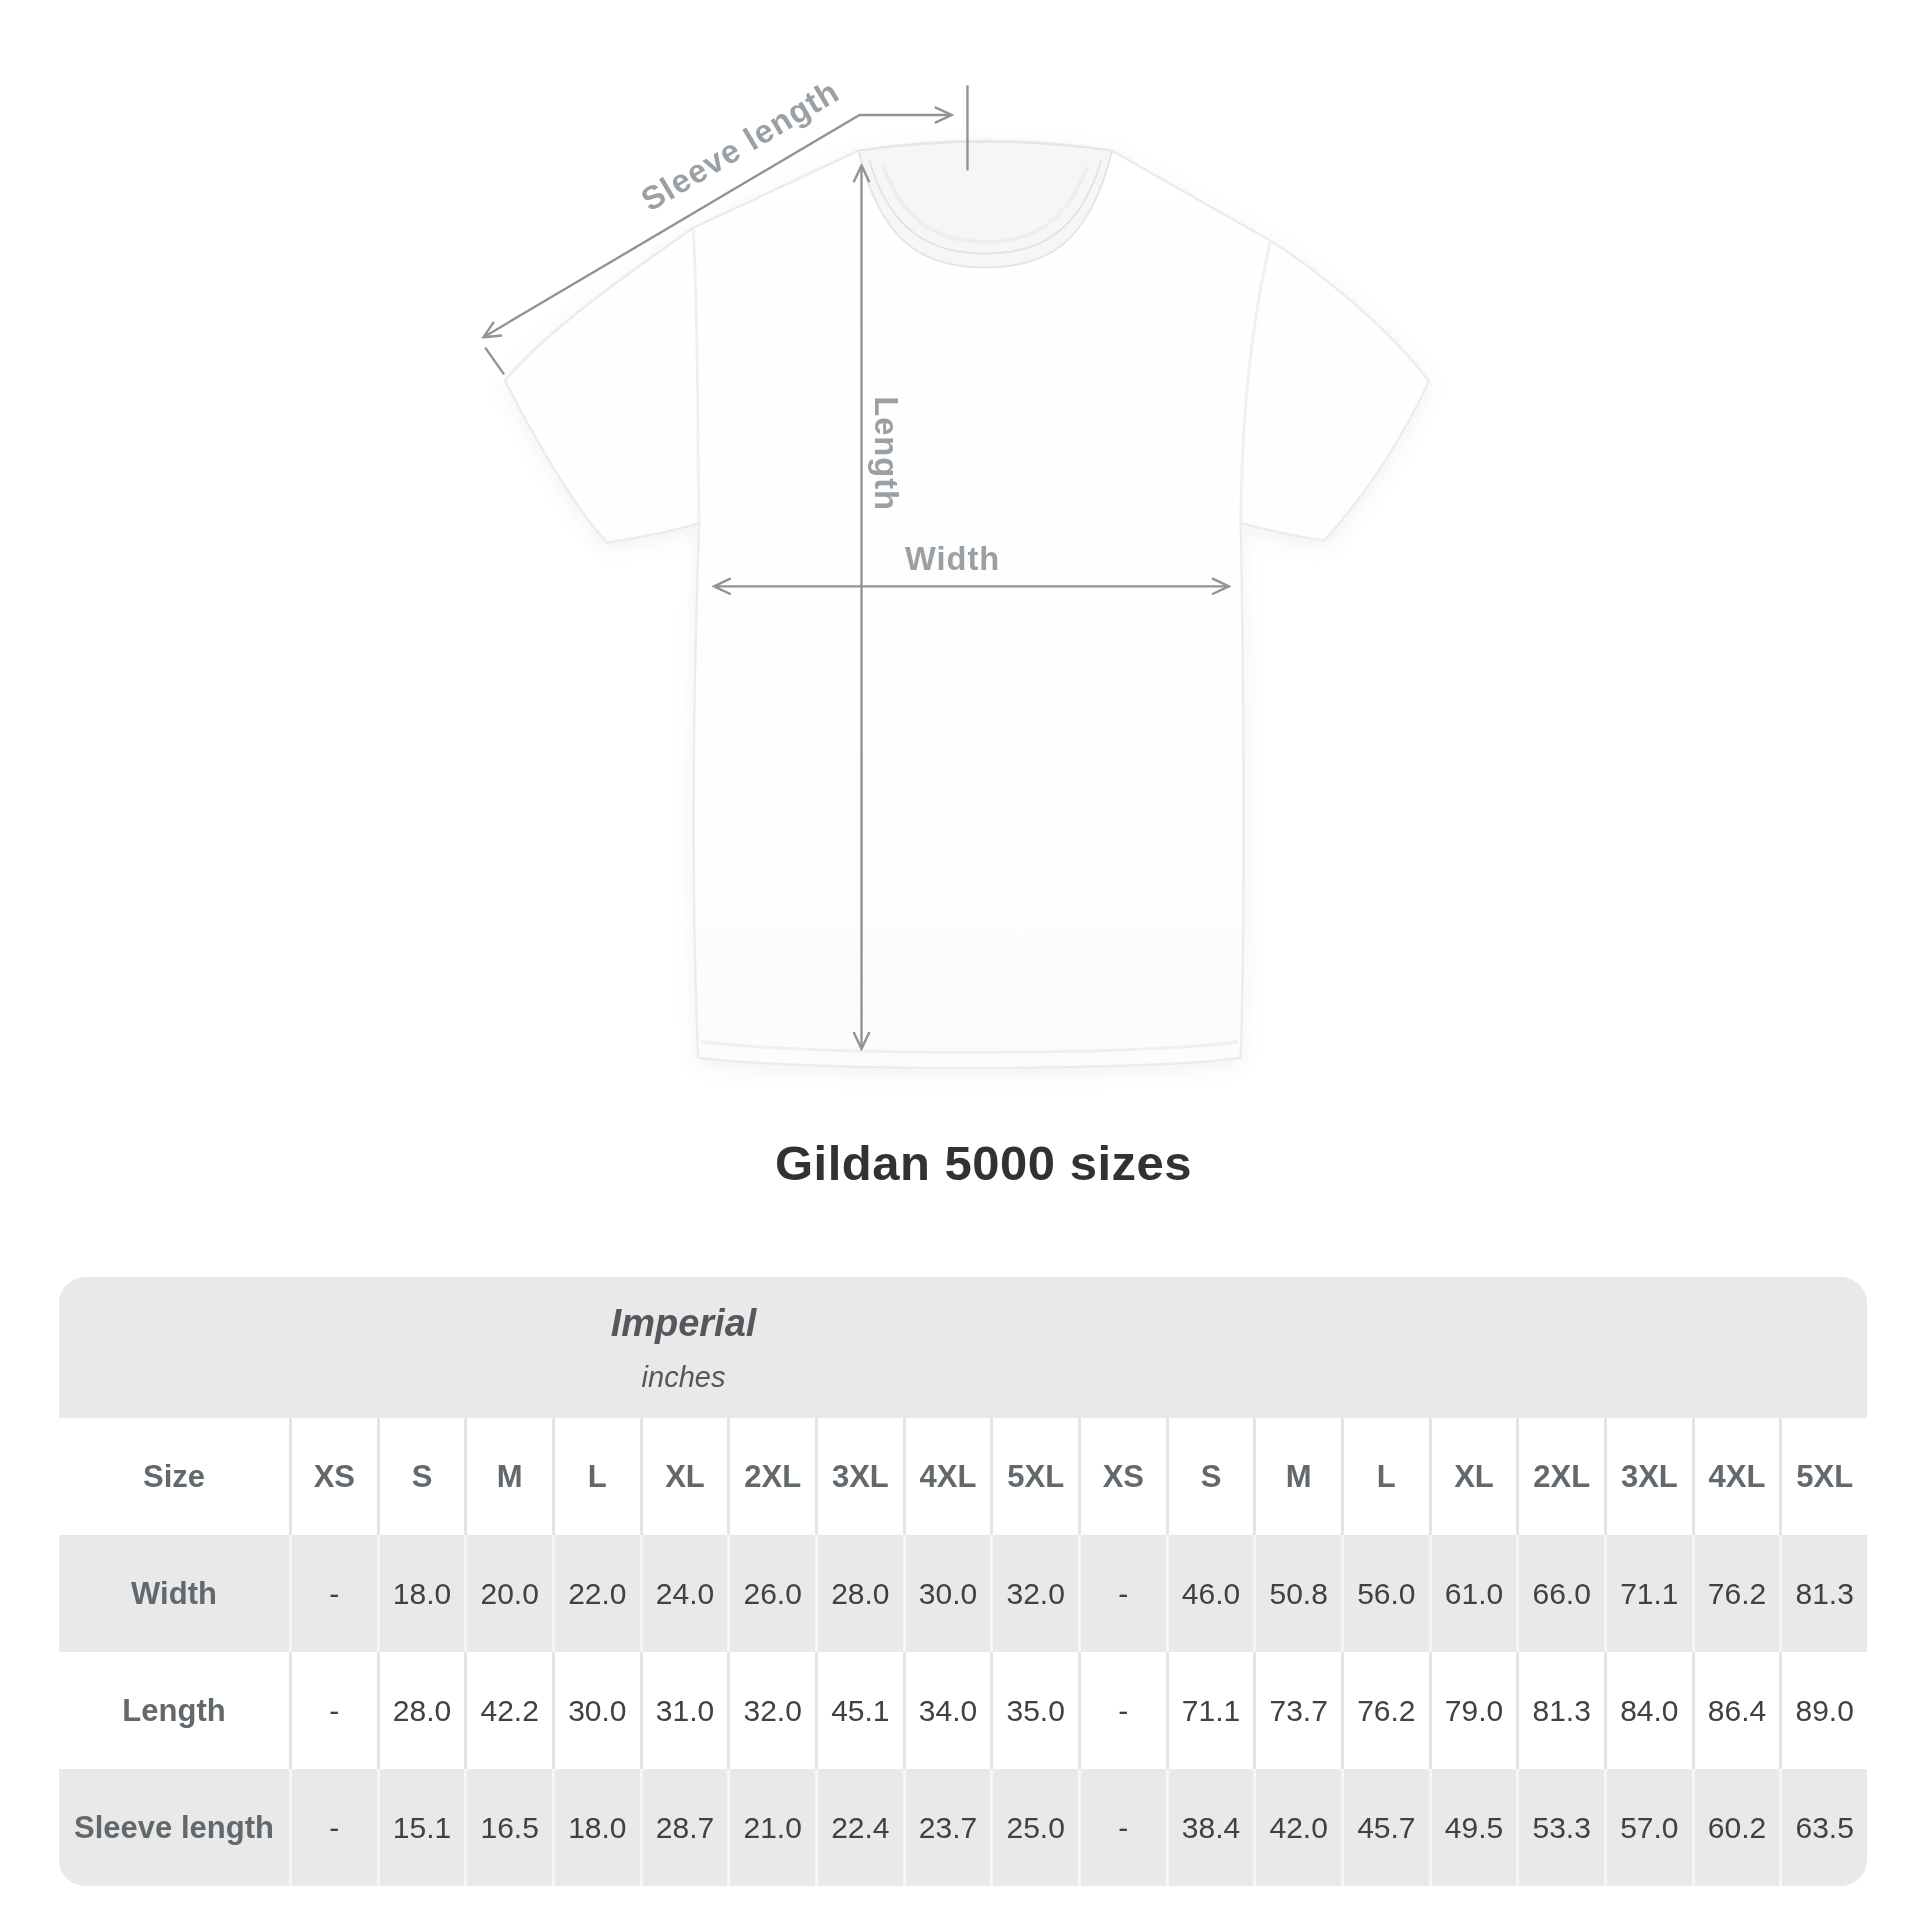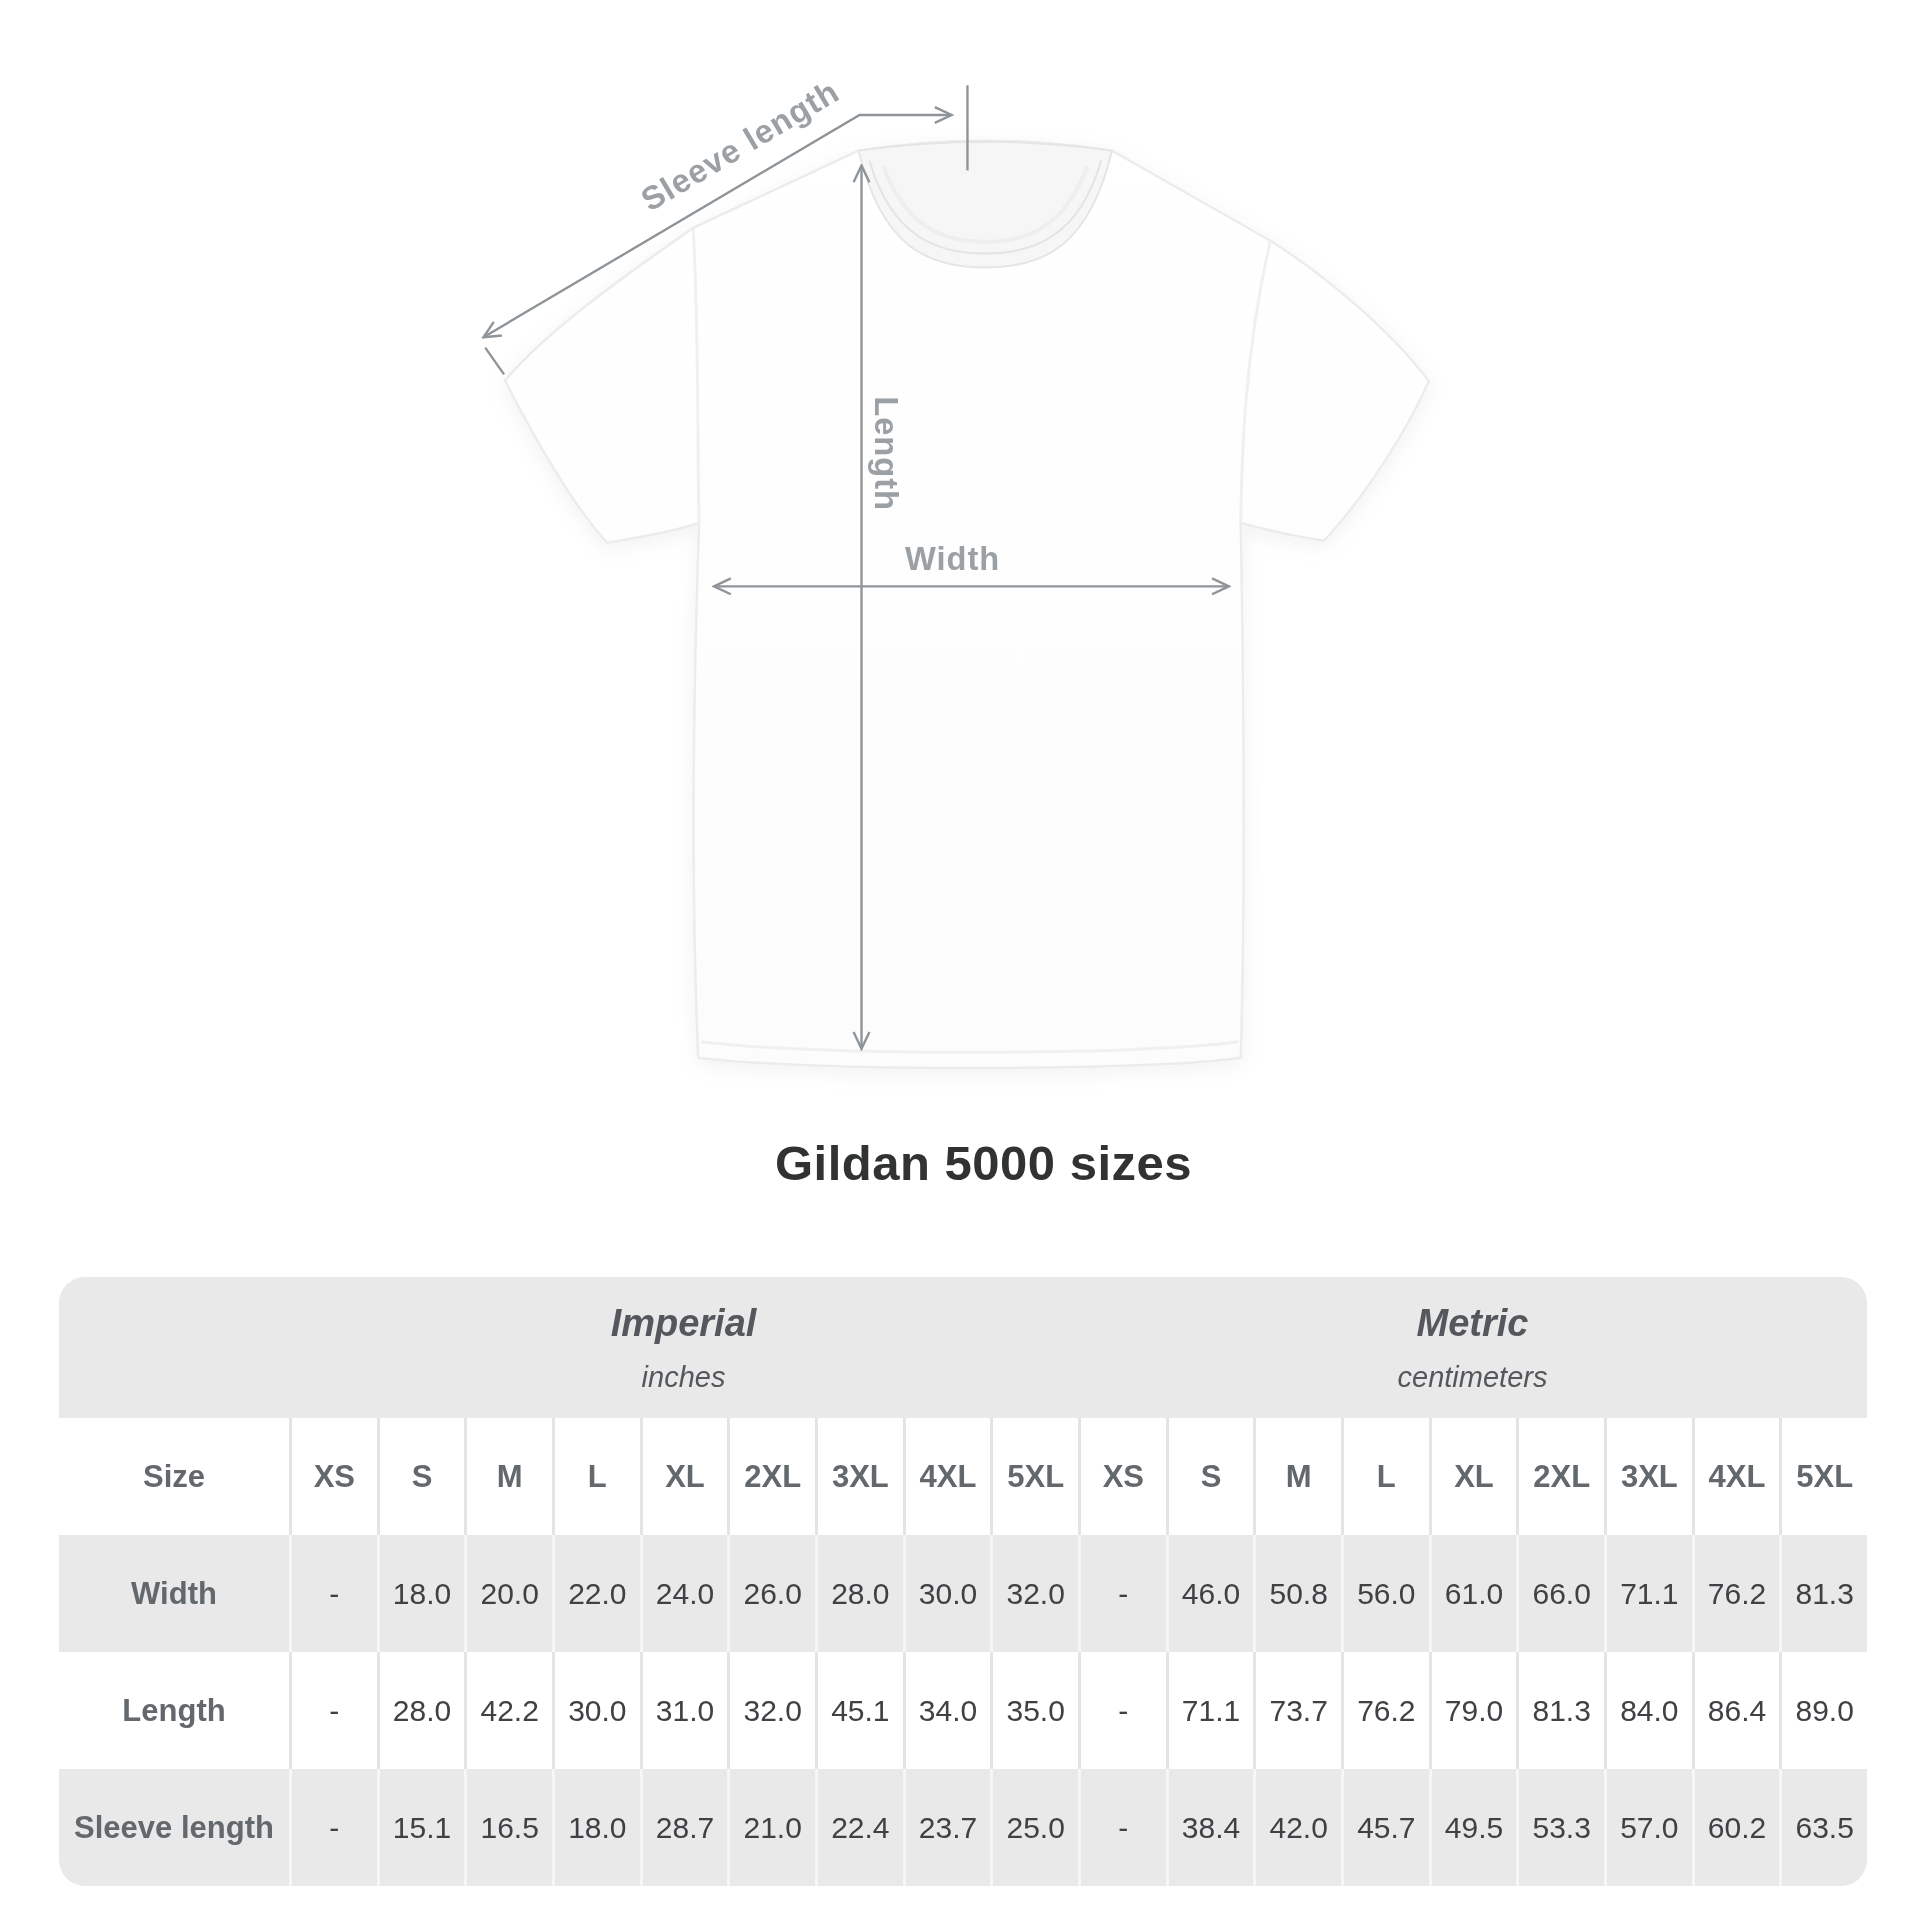--- a/index.html
+++ b/index.html
@@ -96,24 +96,20 @@
   <div class="title-wrap">
     <h1>Gildan 5000 sizes</h1>
   </div>
 
   <div class="size-table">
     <div class="group-row">
       <div class="group imperial">
         <div class="g-label">Imperial</div>
         <div class="g-sub">inches</div>
       </div>
-      <div class="group metric">
-        <div class="g-label">Metric</div>
-        <div class="g-sub">centimeters</div>
-      </div>
     </div>
     <div class="row header-row" id="header-row">
         <div class="cell label">Size</div>
         <div class="cell">XS</div>
         <div class="cell">S</div>
         <div class="cell">M</div>
         <div class="cell">L</div>
         <div class="cell">XL</div>
         <div class="cell">2XL</div>
         <div class="cell">3XL</div>

